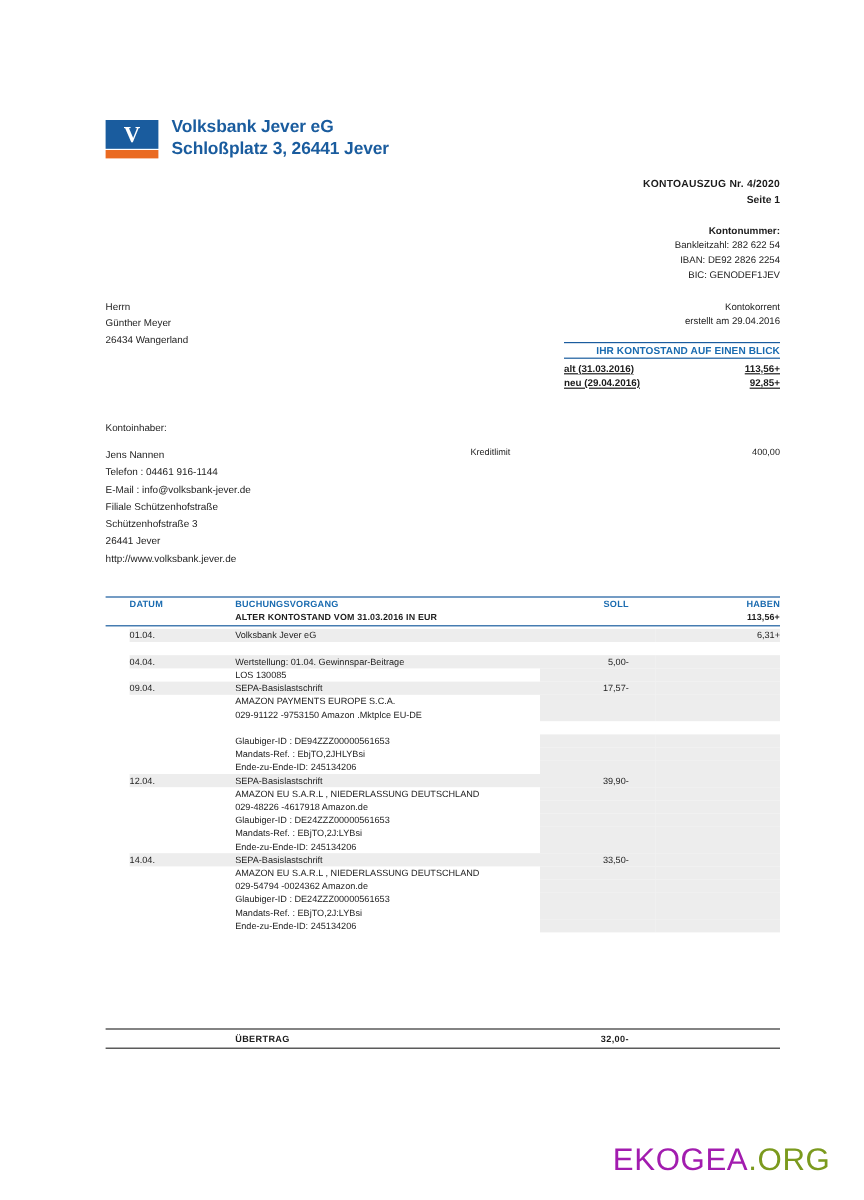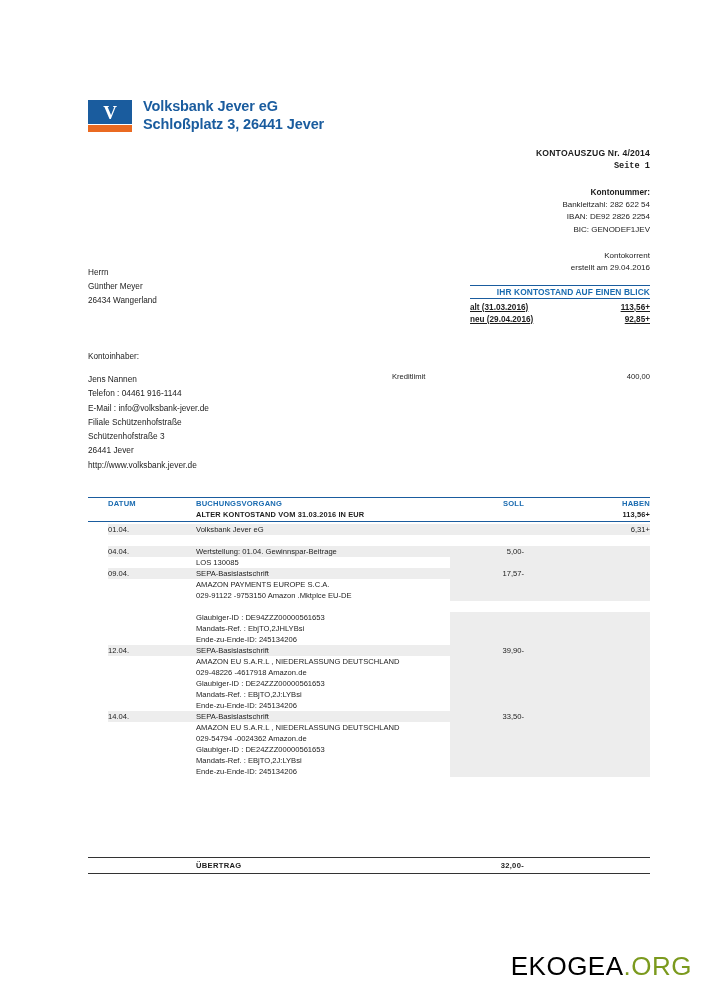--- a/index.html
+++ b/index.html
@@ -22,27 +22,27 @@
     color: #ffffff; font-weight: bold; font-size: 19px; line-height: 19px;
     font-family: "Liberation Serif", serif; text-align: center;
   }
   .logo-text { margin-left: 11px; color: #1a5c9e; font-weight: bold; line-height: 1.22; }
   .logo-text .l1 { font-size: 14.5px; letter-spacing: -0.1px; }
   .logo-text .l2 { font-size: 14.5px; letter-spacing: -0.1px; }
 
   
   .rt { position: absolute; right: 70px; text-align: right; }
   .kontoauszug { top: 148px; font-size: 8.6px; font-weight: bold; color: #1c1c1c; letter-spacing: 0.2px; }
-  .seite { top: 161px; font-size: 8.6px; font-weight: bold; font-family: Liberation Mono, monospace; }
+  .seite { top: 161px; font-size: 8.6px; font-weight: bold; }
   .kontonr-block { top: 186px; font-size: 8px; line-height: 1.55; }
   .kontonr-block .hd { font-weight: bold; font-size: 8.3px; }
   .kontokorrent { top: 250px; font-size: 8px; line-height: 1.55; }
 
   
-  .addr { position: absolute; left: 88px; top: 266px; font-size: 8.2px; line-height: 1.68; }
+  .addr { position: absolute; left: 88px; top: 249px; font-size: 8.2px; line-height: 1.68; }
 
   
   .balance { position: absolute; right: 70px; top: 285px; width: 180px; }
   .balance .bhead {
     border-top: 1.6px solid #1a5c9e; border-bottom: 1.1px solid #1a5c9e;
     color: #1a6bb0; font-weight: bold; font-size: 8.4px; text-align: right;
     padding: 1px 0 1px 0; letter-spacing: 0.1px;
   }
   .balance .brow { display: flex; justify-content: space-between; font-size: 8.2px; padding-top: 3.5px; text-decoration: underline; }
   .balance .brow .lbl { font-weight: bold; }
@@ -99,41 +99,41 @@
   .uebertrag-wrap .topline { border-top: 1.2px solid #333; }
   .uebertrag { display: flex; font-size: 7.6px; font-weight: bold; letter-spacing: 0.3px; padding-top: 3px; padding-bottom: 3px; }
   .uebertrag-wrap .botline { border-top: 1.2px solid #333; }
 
   
   .watermark {
     position: absolute; right: 28px; bottom: 18px;
     font-size: 26px; letter-spacing: 0.5px;
     font-family: "Liberation Sans", sans-serif;
   }
-  .watermark .w1 { color: #000000; }
+  .watermark .w1 { color: #a21caf; }
   .watermark .w2 { color: #7b9a1e; }
 </style>
 </head>
 <body>
 
 <div class="page">
 
   <div class="logo-block">
     <div class="logo-mark">
       <div class="sq"></div>
       <div class="bar"></div>
       <div class="vee">V</div>
     </div>
     <div class="logo-text">
       <div class="l1">Volksbank Jever eG</div>
       <div class="l2">Schloßplatz 3, 26441 Jever</div>
     </div>
   </div>
 
-  <div class="rt kontoauszug">KONTOAUSZUG  Nr. 4/2014</div>
+  <div class="rt kontoauszug">KONTOAUSZUG  Nr. 4/2020</div>
   <div class="rt seite">Seite 1</div>
 
   <div class="rt kontonr-block">
     <div class="hd">Kontonummer:</div>
     <div>Bankleitzahl: 282 622 54</div>
     <div>IBAN: DE92 2826 2254</div>
     <div>BIC: GENODEF1JEV</div>
   </div>
 
   <div class="rt kontokorrent">

